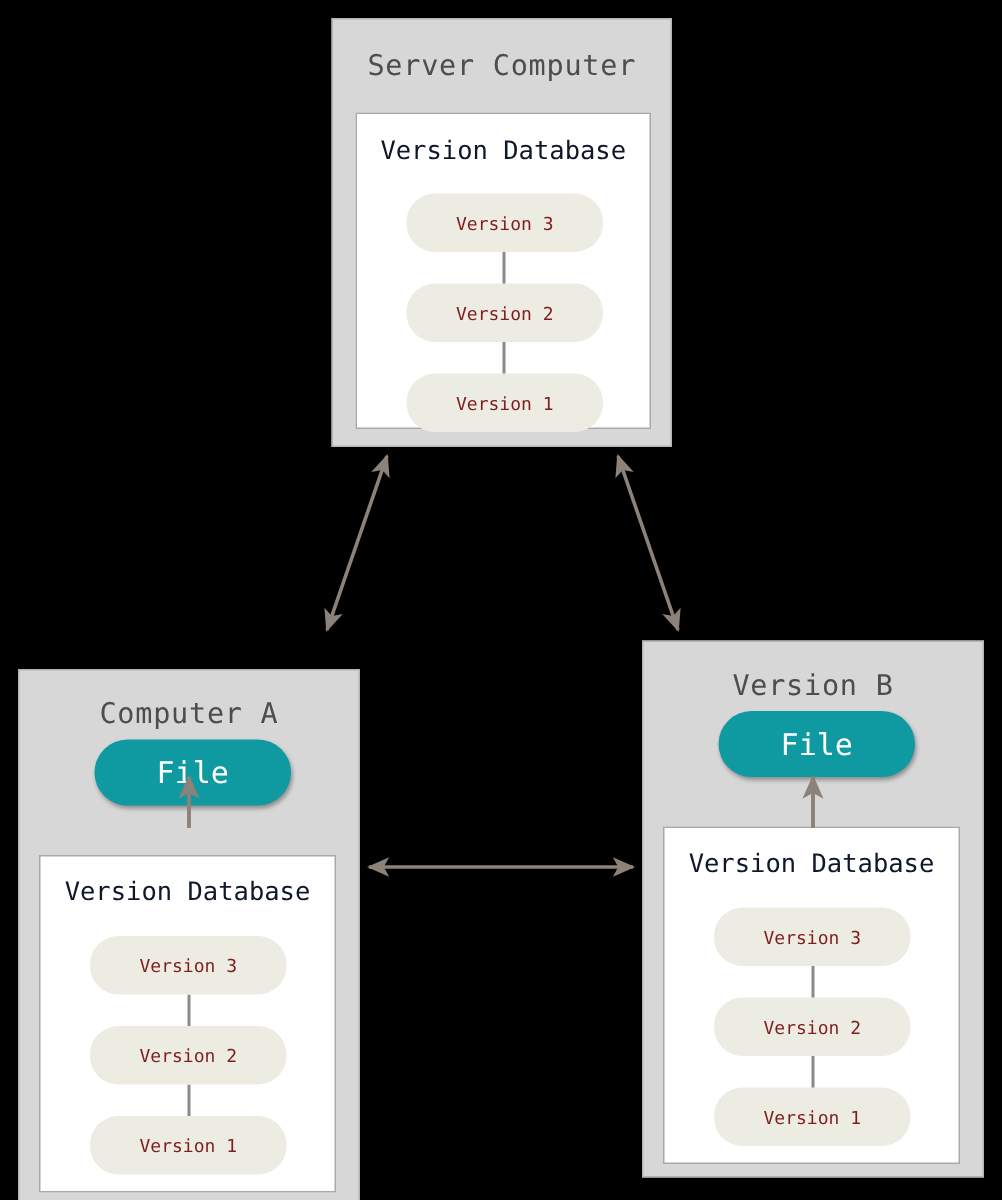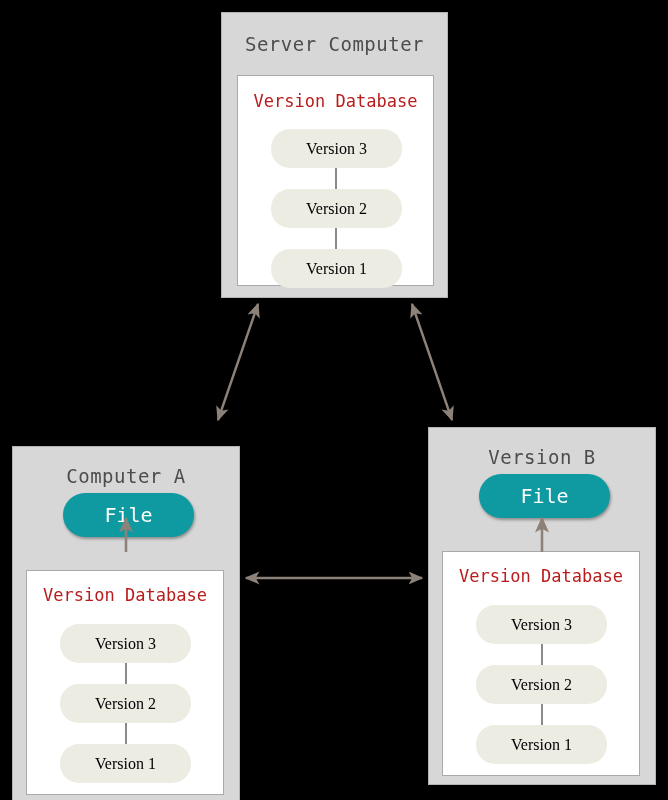--- a/index.html
+++ b/index.html
@@ -41,38 +41,37 @@
     position: absolute;
     background: #ffffff;
     border: 1px solid #a9a9a9;
     box-sizing: border-box;
   }
   .vdb-title {
     position: absolute;
     left: 0;
     width: 100%;
     text-align: center;
-    color: #b91c1c;
+    color: #0f172a;
     font-size: 17px;
     white-space: nowrap;
   }
 
   
   .pill {
     position: absolute;
     background: #edece3;
     border-radius: 19px;
-    color: #000000;
-    font-size: 16px;
+    color: #7f1d1d;
+    font-size: 12px;
     display: flex;
     align-items: center;
     justify-content: center;
     box-sizing: border-box;
     white-space: nowrap;
-    font-family: Liberation Serif, serif;
   }
   .pill-connector {
     position: absolute;
     width: 2px;
     background: #8a8a8a;
   }
 
   
   .file-pill {
     position: absolute;

